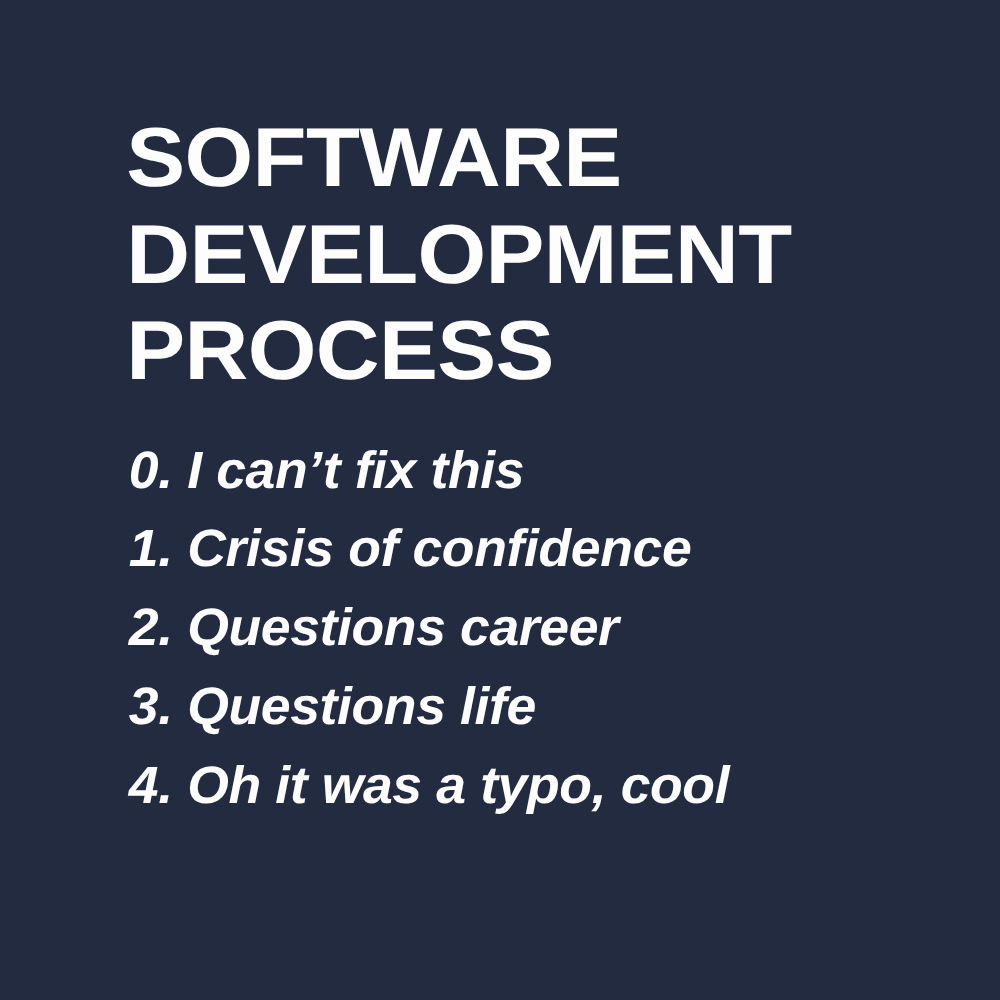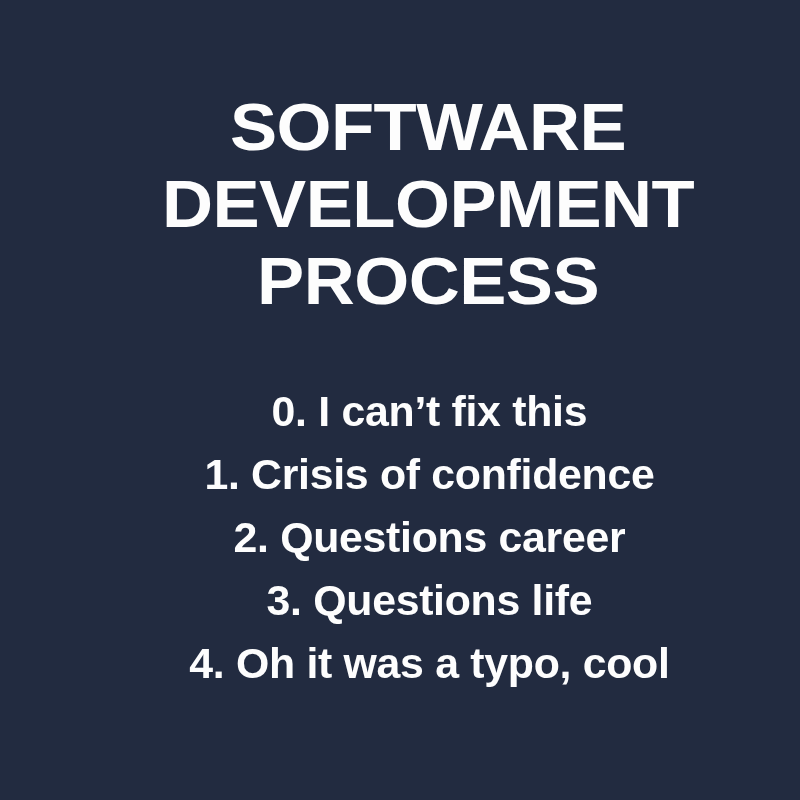--- a/index.html
+++ b/index.html
@@ -16,21 +16,20 @@
     font-family: "Liberation Sans", sans-serif;
     -webkit-font-smoothing: antialiased;
   }
 
   .poster {
     position: relative;
     width: 800px;
     height: 800px;
     background: #222b40;
     box-sizing: border-box;
-    text-align: center;
   }
 
   
   .title-block {
     position: absolute;
     left: 101px;
     top: 88px;
     width: 620px;
   }
 
@@ -45,25 +44,26 @@
     text-transform: uppercase;
     white-space: nowrap;
     transform: scaleX(1.055);
     transform-origin: left center;
   }
 
   
   .list-block {
     position: absolute;
     left: 103px;
-    top: 380px;
+    top: 344px;
     width: 640px;
     list-style: none;
     margin: 0;
     padding: 0;
+    font-style: italic;
   }
 
   .list-item {
     display: block;
     color: #fdfdfd;
     font-family: "Liberation Sans", sans-serif;
     font-weight: bold;
     font-size: 42px;
     line-height: 63px;
     letter-spacing: -0.3px;

